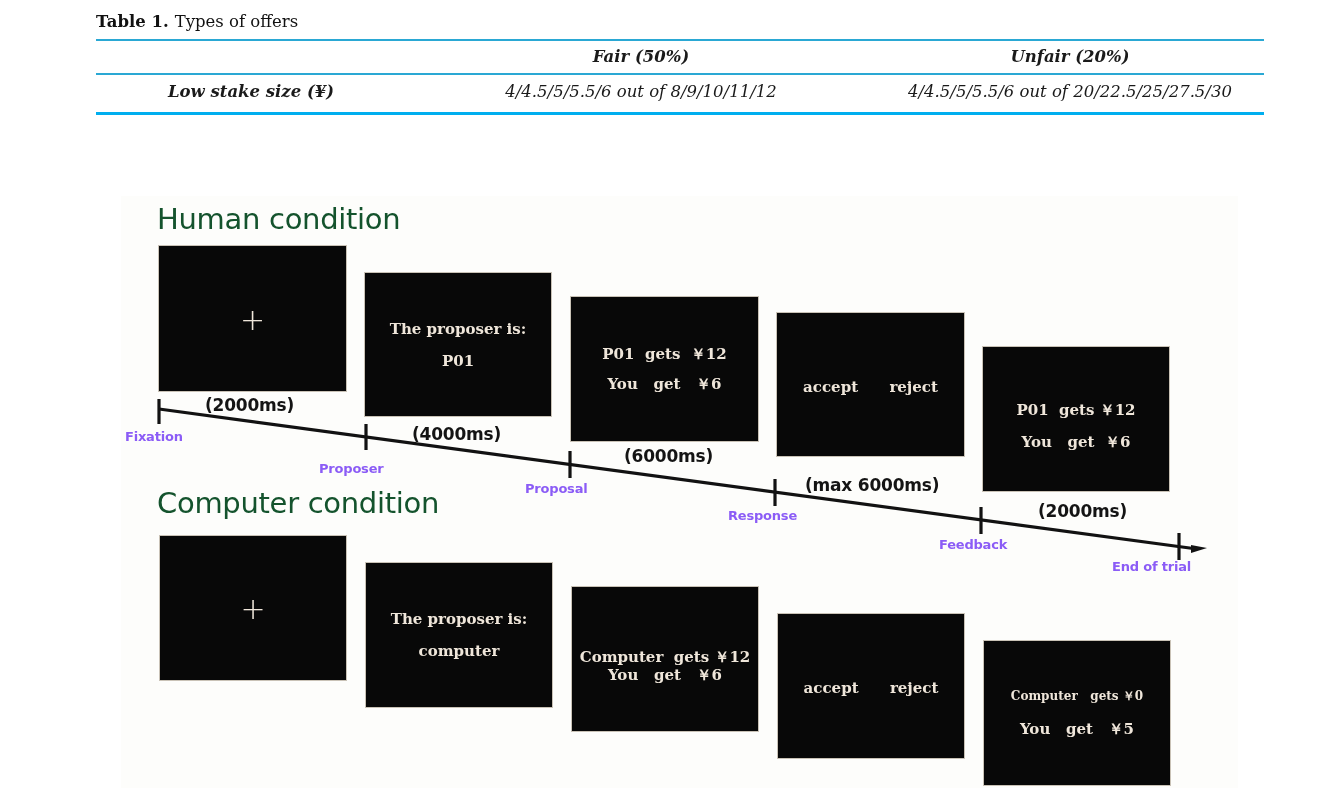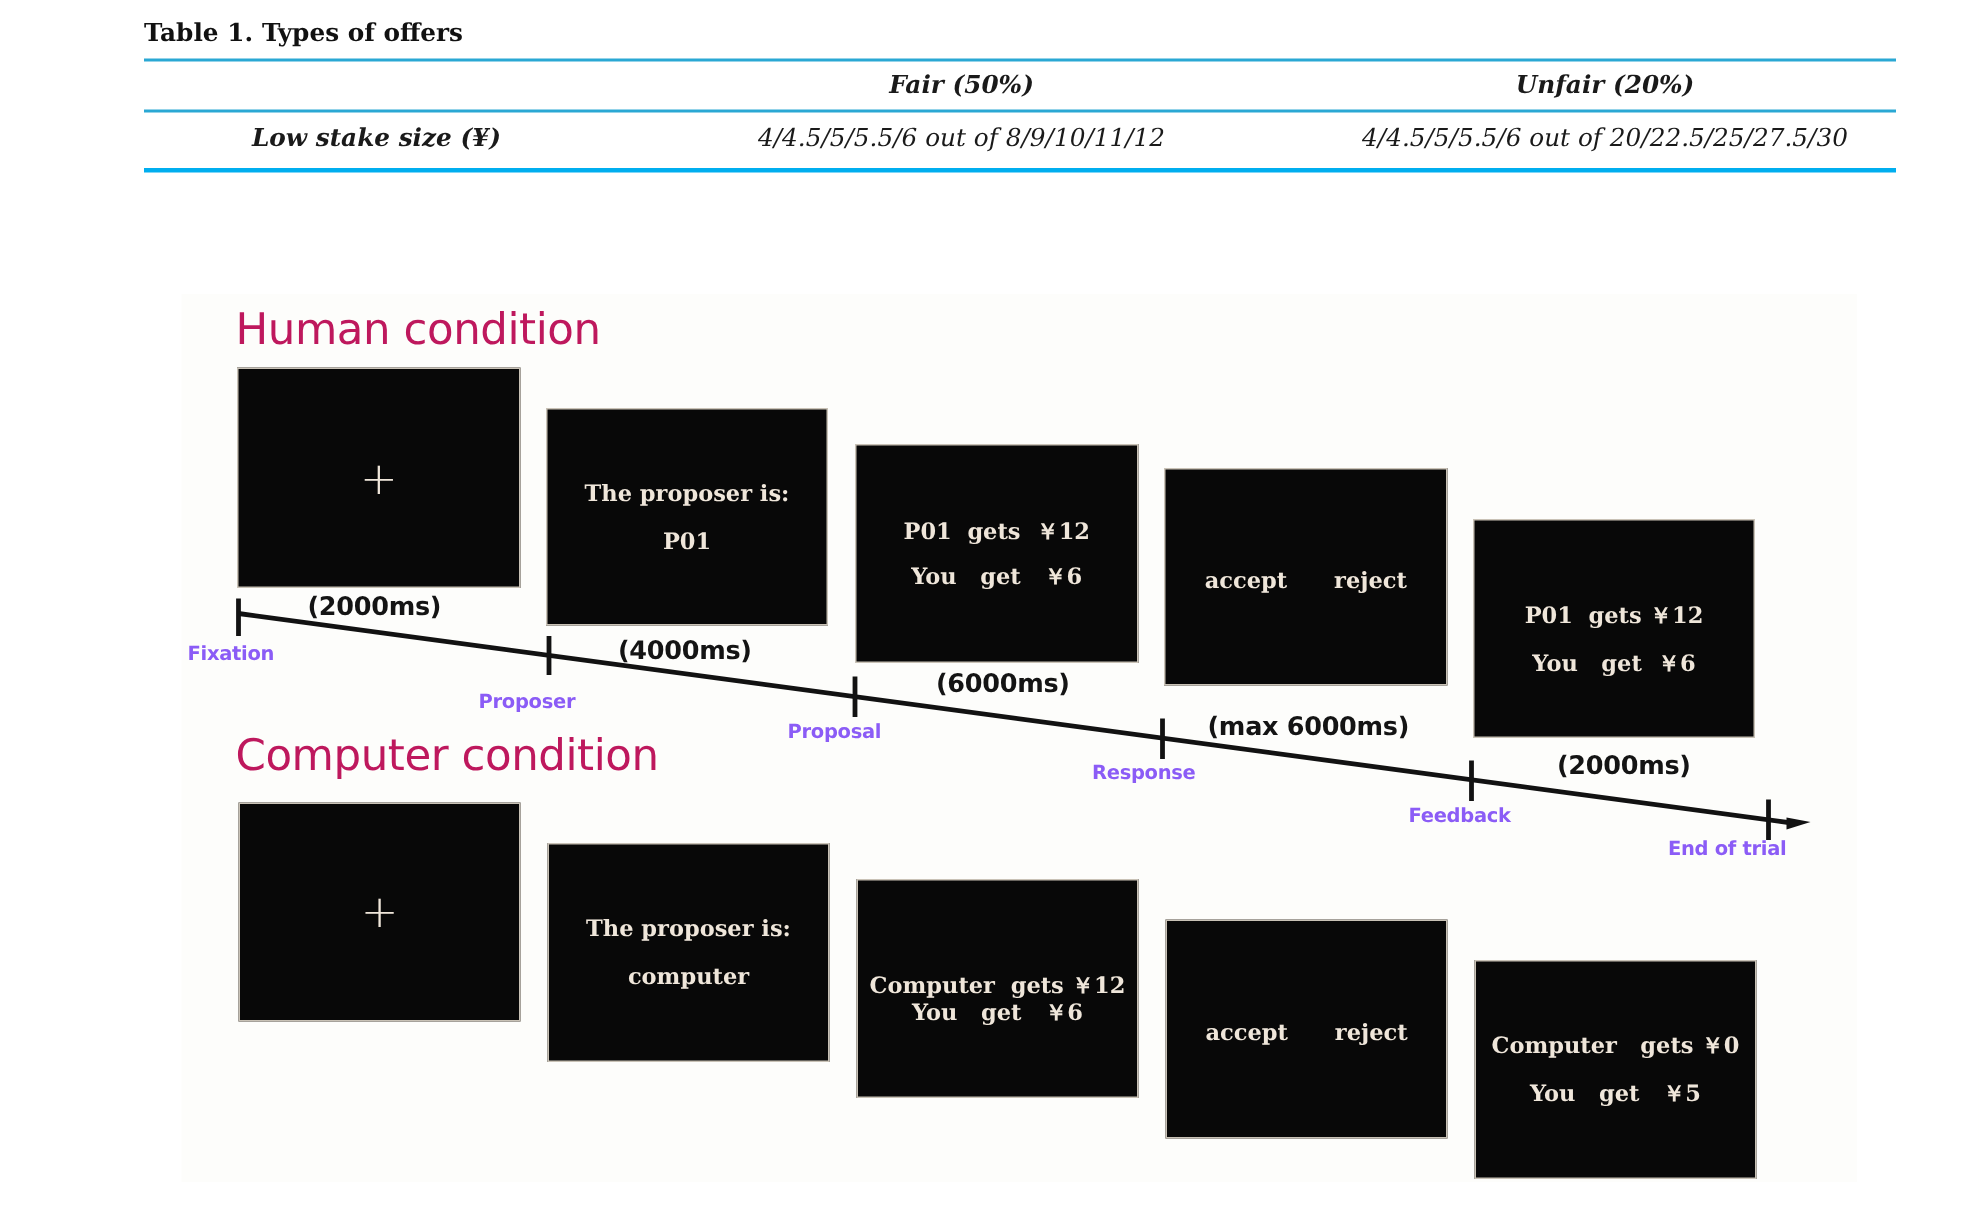--- a/index.html
+++ b/index.html
@@ -29,21 +29,21 @@
     color: #111;
     padding-bottom: 7px;
     white-space: nowrap;
   }
   #table-caption .cap-label {
     font-weight: bold;
     font-family: "DejaVu Serif", serif;
     text-align: center;
   }
   #table-caption .cap-text {
-    font-weight: bold;
+    font-weight: normal;
     margin-left: 6px;
   }
   .rule-top {
     height: 2px;
     background: #2aa8d4;
     width: 100%;
   }
   .rule-mid {
     height: 2px;
     background: #2aa8d4;
@@ -92,21 +92,21 @@
     background: #fdfdfb;
     overflow: hidden;
     font-family: "DejaVu Sans", sans-serif;
   }
   .cond-title {
     position: absolute;
     font-family: "DejaVu Sans", sans-serif;
     font-weight: 500;
     font-size: 29px;
     letter-spacing: -0.3px;
-    color: #be185d;
+    color: #14532d;
     white-space: nowrap;
   }
   #title-human    { left: 36px;  top: 6px; }
   #title-computer { left: 36px;  top: 290px; }
 
   .screen {
     position: absolute;
     background: #080808;
     border: 1px solid #c9c2b6;
     box-sizing: border-box;
@@ -260,17 +260,17 @@
   <div class="screen" style="left:450px; top:390px; width:188px; height:146px;">
     <div class="line" style="top:47px; font-size:15px;margin-top:14px;">Computer  gets ￥12</div>
     <div class="line" style="top:79px; font-size:15px;">You   get   ￥6</div>
   </div>
 
   <div class="screen" style="left:656px; top:417px; width:188px; height:146px;">
     <div class="line" style="top:65px; font-size:15px;">accept      reject</div>
   </div>
 
   <div class="screen" style="left:862px; top:444px; width:188px; height:146px;">
-    <div class="line" style="top:47px; font-size:15px;">Computer   gets ￥0</div>
+    <div class="line" style="top:47px; font-size:12px;">Computer   gets ￥0</div>
     <div class="line" style="top:79px; font-size:15px;">You   get   ￥5</div>
   </div>
 
 </div>
 
 </body></html>

